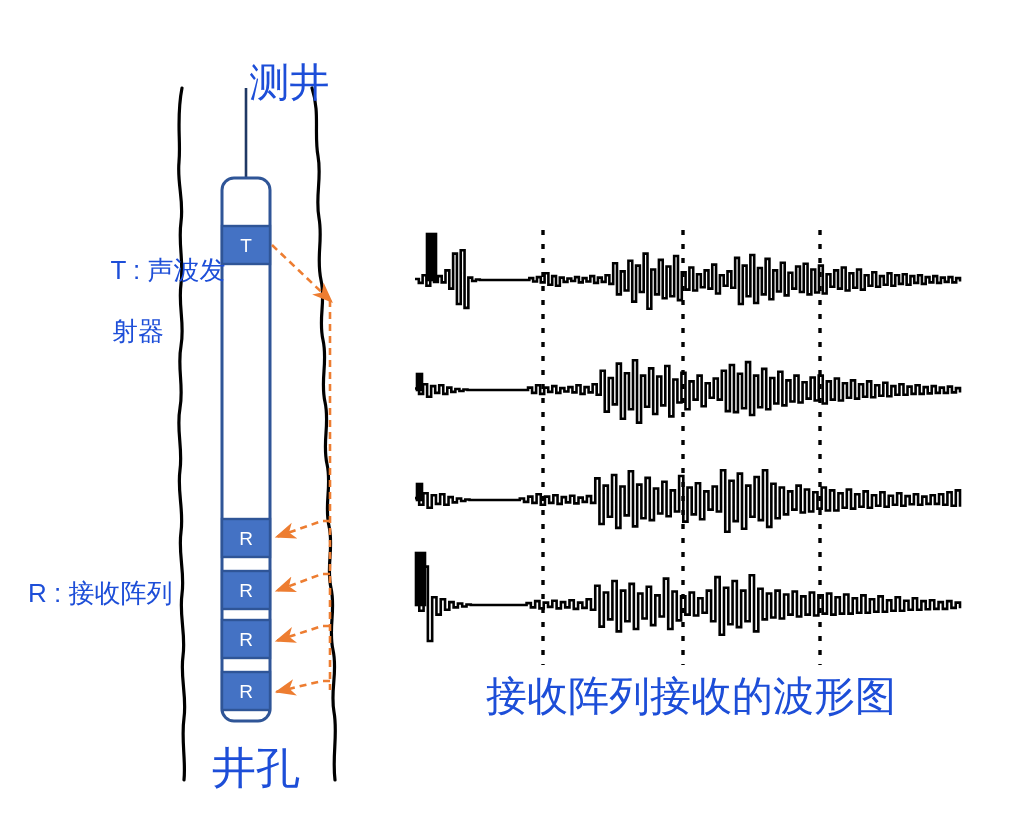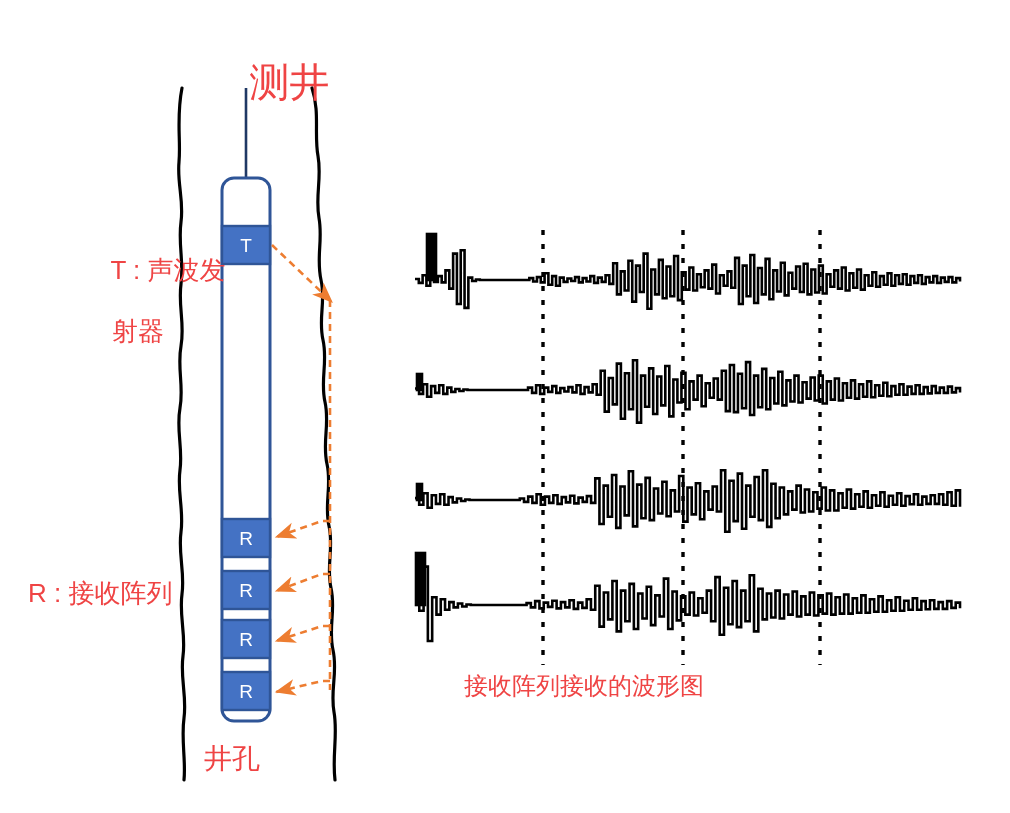--- a/index.html
+++ b/index.html
@@ -22,21 +22,21 @@
   }
   #diagram {
     position: absolute;
     left: 0;
     top: 0;
     width: 1010px;
     height: 813px;
   }
   .lbl {
     position: absolute;
-    color: #ef4444;
+    color: #1d4ed8;
     font-weight: 400;
     white-space: pre;
     line-height: 1.18;
   }
   .title-label {
     left: 205px;
     top: 12px;
     font-size: 40px;
     text-align: center;
     width: 110px;
@@ -49,28 +49,28 @@
     text-align: left;
   }
   .t-label .l2 { display: block; text-align: center; padding-right: 18px; }
   .r-label {
     left: 28px;
     top: 578px;
     font-size: 26px;
     width: 190px;
   }
   .borehole-label {
-    left: 204px;
+    left: 212px;
     top: 742px;
-    font-size: 28px;
+    font-size: 44px;
   }
   .waveform-caption {
-    left: 464px;
+    left: 486px;
     top: 672px;
-    font-size: 24px;
+    font-size: 41px;
     font-family: Liberation Serif, serif;
   }
   .tr-text {
     font-family: "Liberation Sans", "DejaVu Sans", sans-serif;
     font-size: 19px;
     fill: #ffffff;
   }
 </style>
 </head>
 <body>

